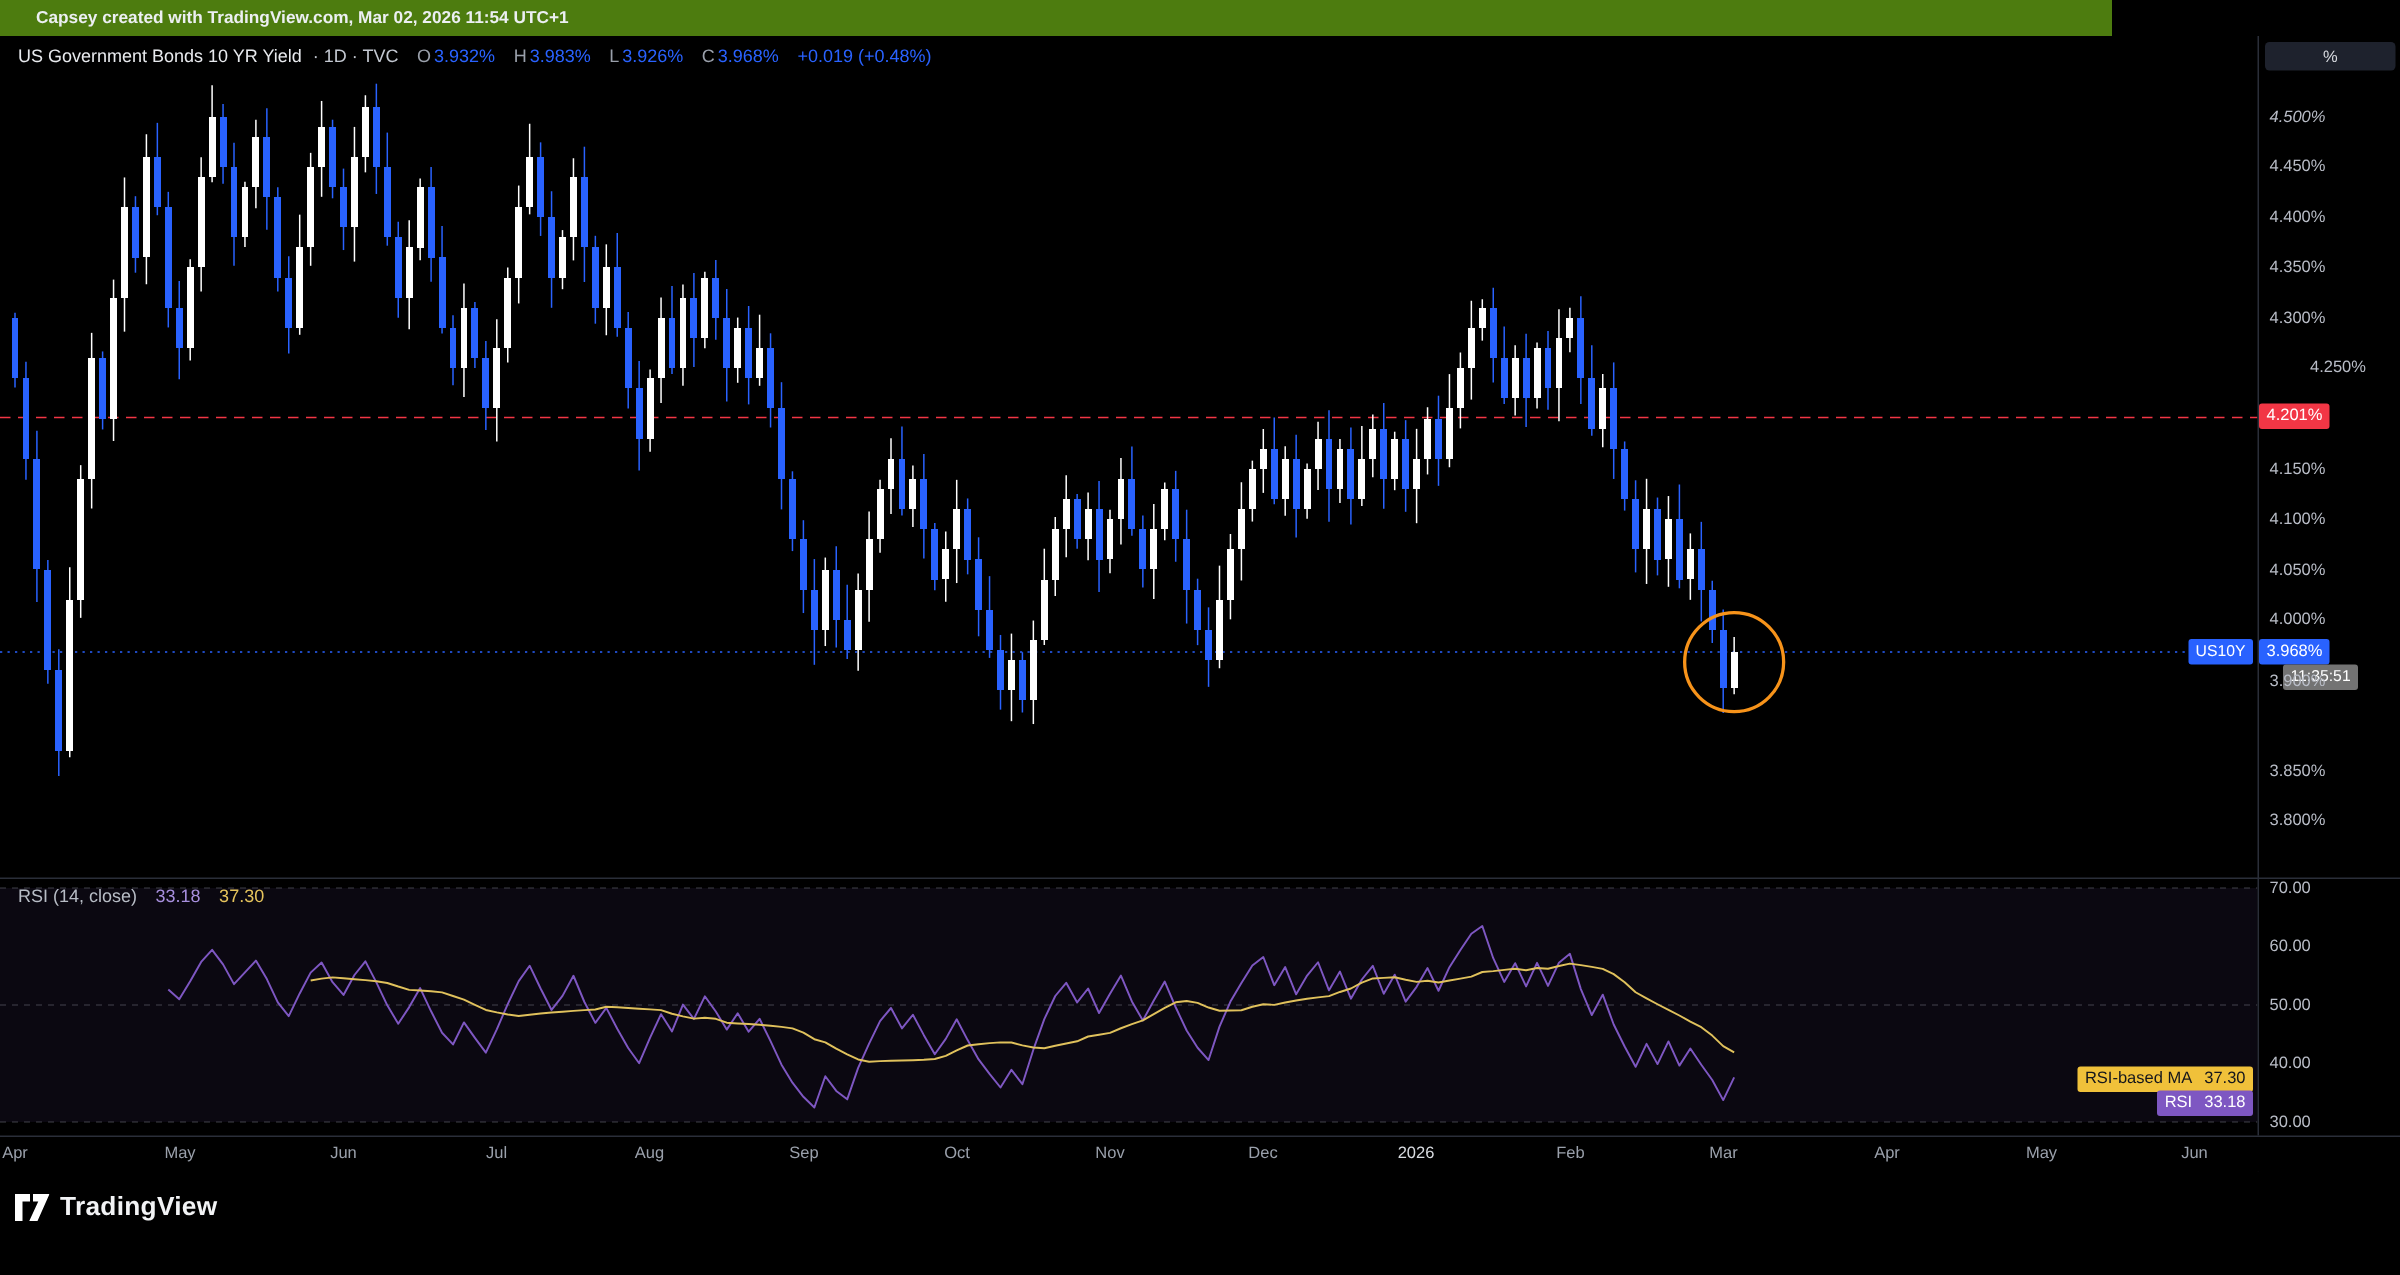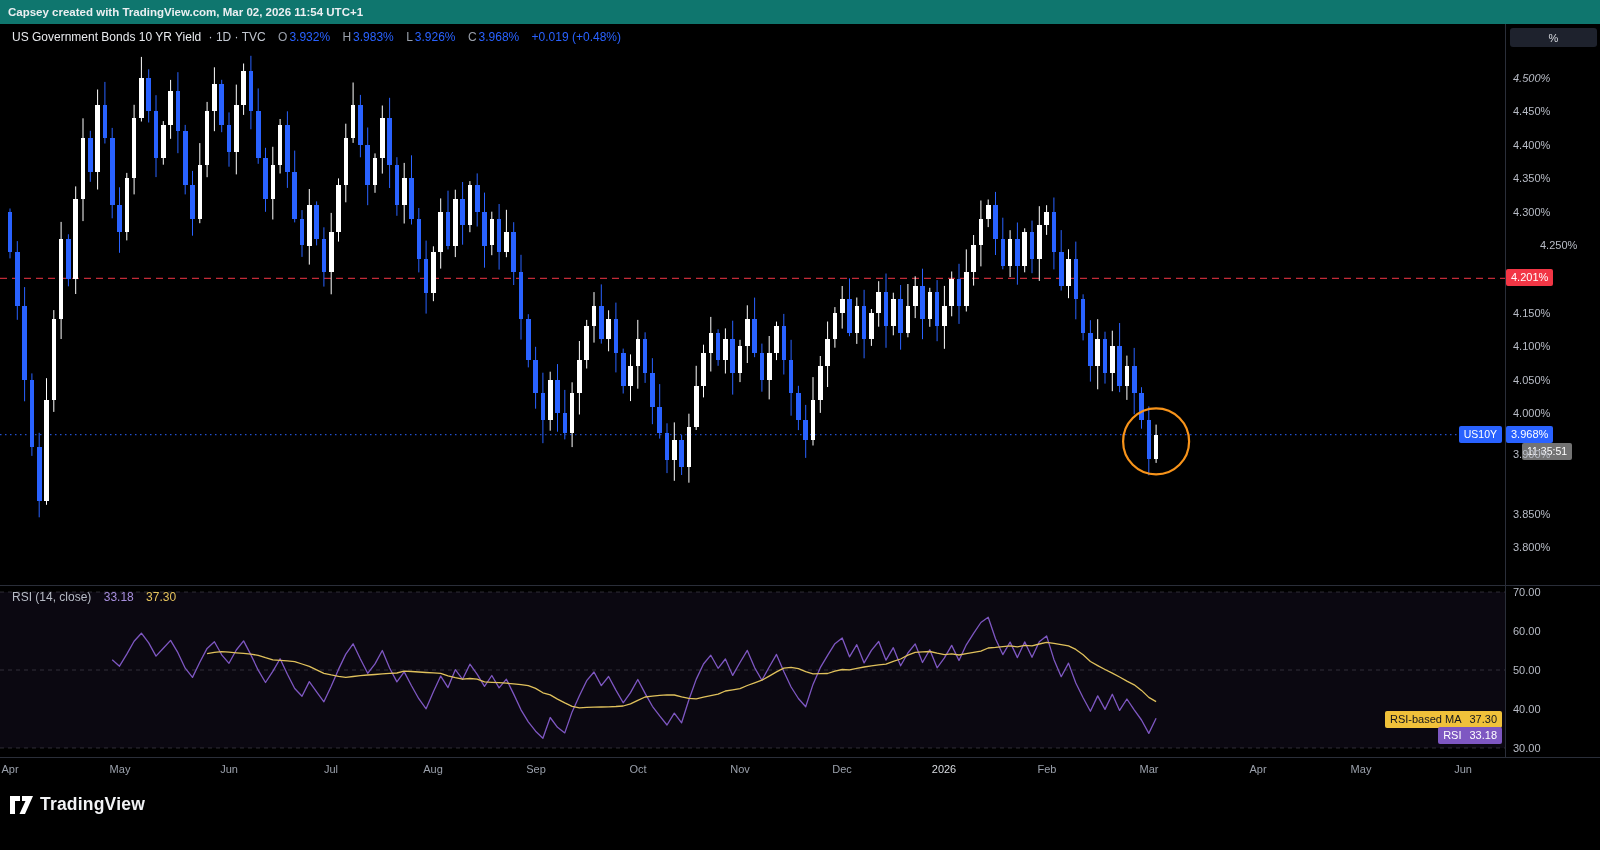--- a/index.html
+++ b/index.html
@@ -1,18 +1,18 @@
 <!DOCTYPE html>
 <html><head>
 <meta charset="utf-8">
 <style>
   *{box-sizing:border-box;margin:0;padding:0}
   body{width:1600px;height:850px;background:#000;font-family:"Liberation Sans",sans-serif;color:#d1d4dc;overflow:hidden;position:relative}
 
-  #attribution{position:absolute;top:0;left:0;width:1600px;height:24px;background:#0f766e;display:flex;align-items:center;padding-left:8px;font-size:11.5px;font-weight:700;color:#eceff2;z-index:6}
+  #attribution{position:absolute;top:0;left:0;width:1408px;height:24px;background:#4d7c0f;display:flex;align-items:center;padding-left:24px;font-size:11.5px;font-weight:700;color:#eceff2;z-index:6}
 
   #chart-svg{position:absolute;top:0;left:0;z-index:1;pointer-events:none}
 
   #plot-ui{position:absolute;top:24px;left:0;width:1505px;height:733px;z-index:3}
   #axis{position:absolute;top:24px;left:1505px;width:95px;height:757px;border-left:1px solid #2a2e39;font-size:11px;color:#b8bcc6;z-index:3}
 
   #legend{position:absolute;top:6px;left:12px;font-size:12px;white-space:nowrap}
   #legend .ttl{color:#e8eaee;font-weight:500}
   #legend .dim{color:#c3c8d1;margin-left:4px}
   #legend .lbl{color:#9aa0ab;margin-left:9px}

